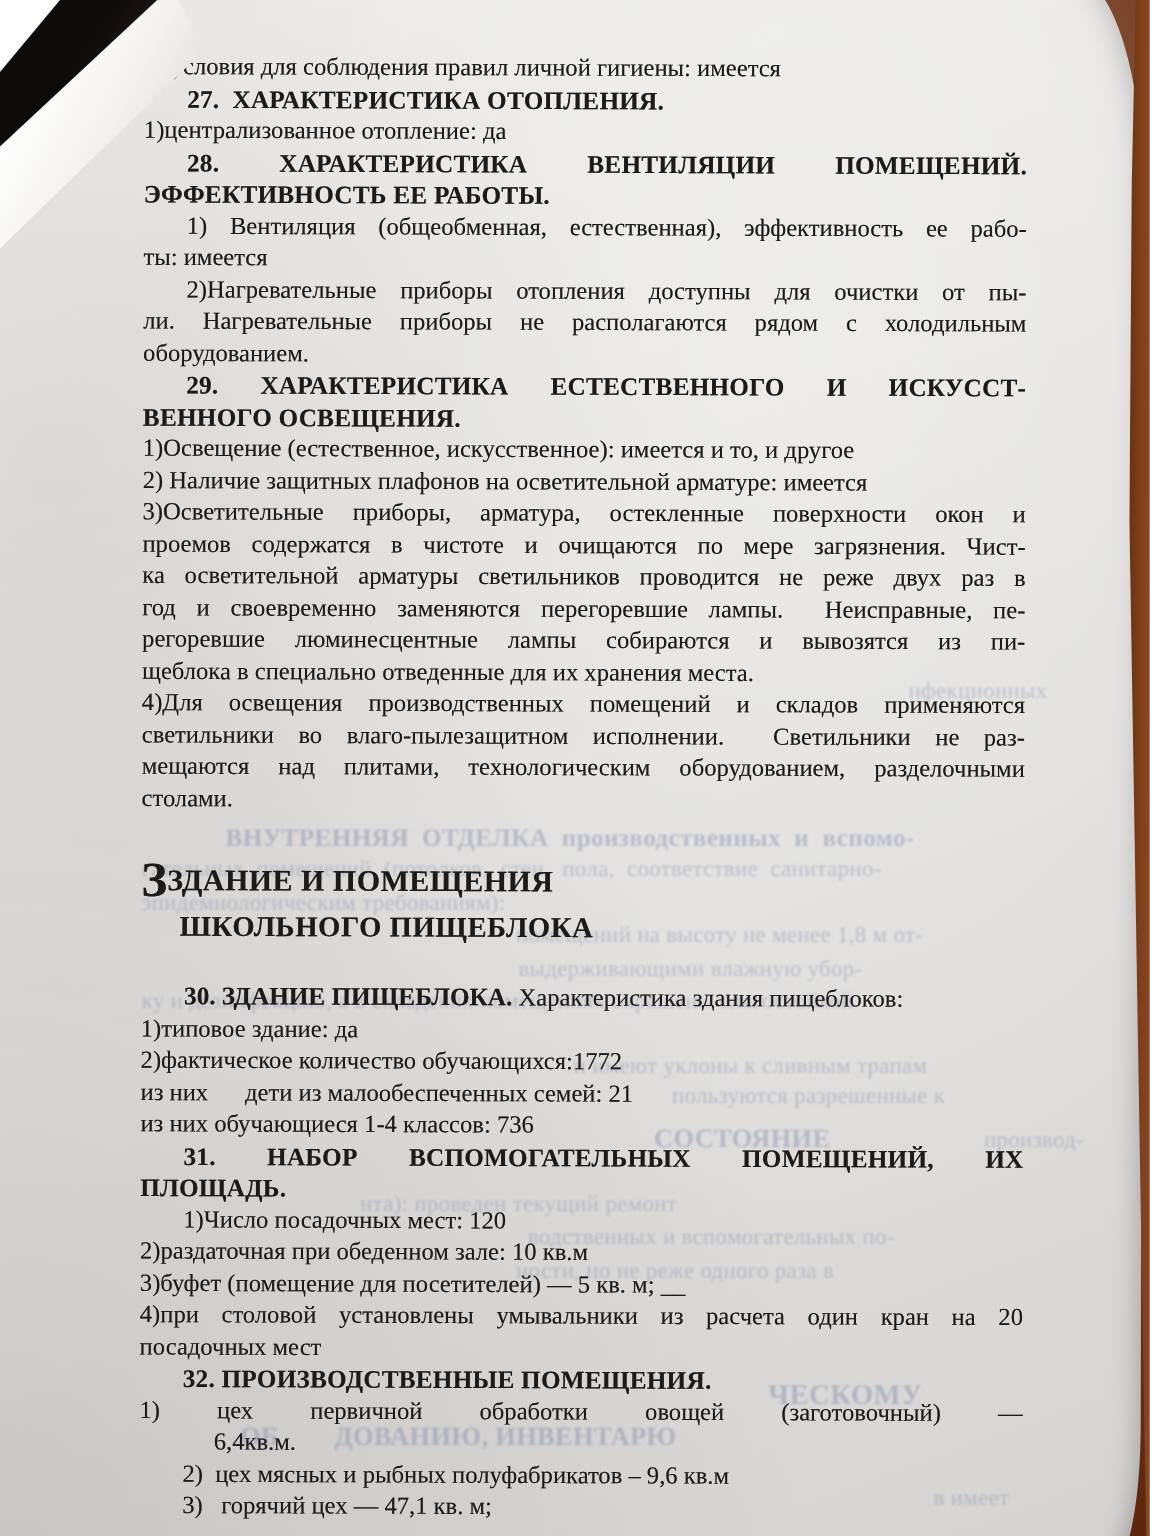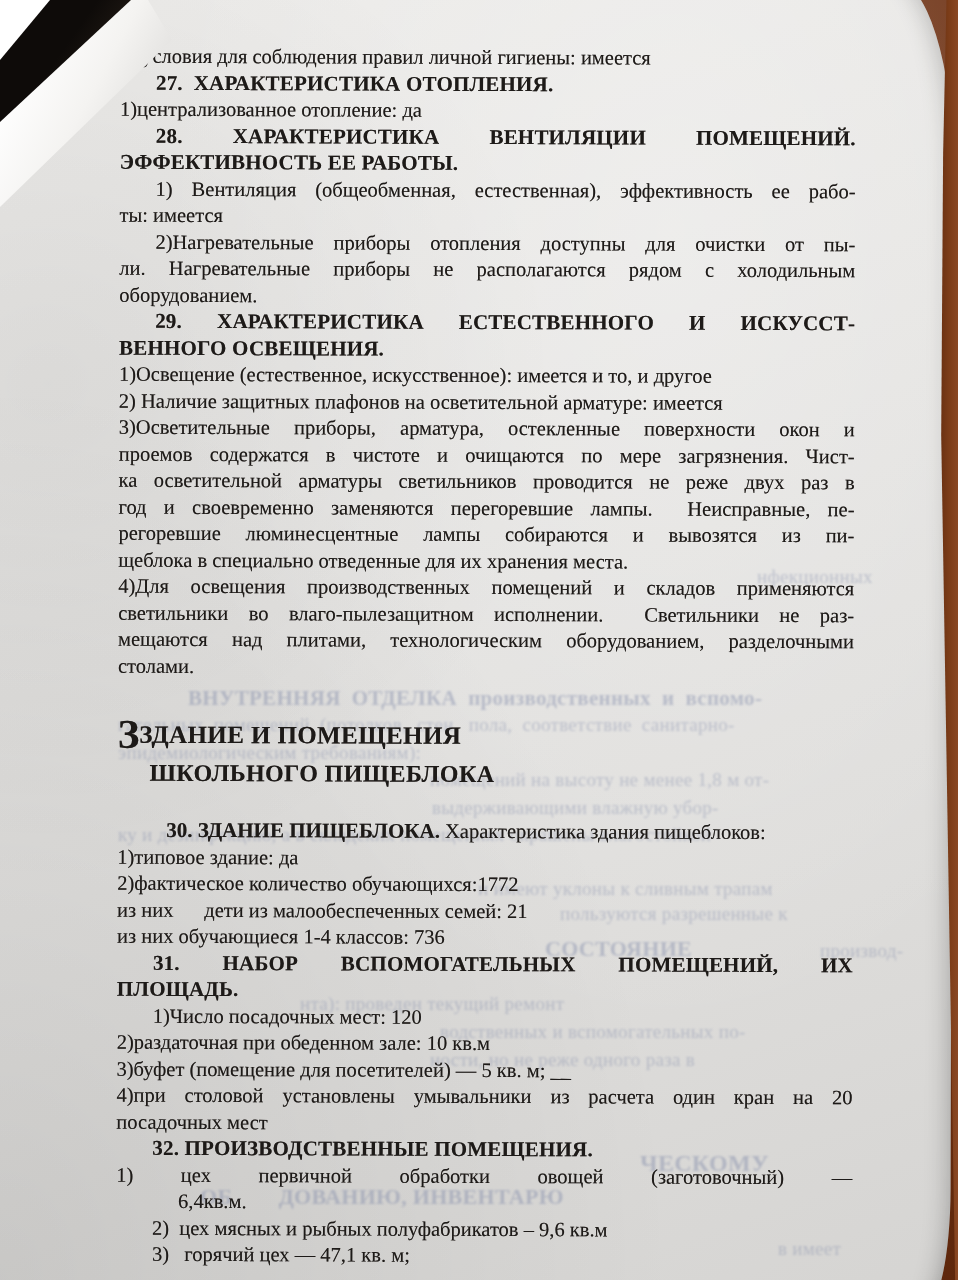--- a/index.html
+++ b/index.html
@@ -48,21 +48,21 @@
     text-align:justify;text-align-last:left;
     text-shadow:0 0 .4px rgba(40,35,30,.55);
   }
   .line.j{text-align-last:justify;}
   .line.h{font-weight:bold;font-size:21px;letter-spacing:.2px;}
   .line.i1{padding-left:36px;}
   .line.i2{padding-left:62px;}
   .line.sec{font-size:25px;font-weight:bold;margin-top:38px;line-height:36px;letter-spacing:.4px;}
   .line.sec .cap{font-size:41px;line-height:30px;vertical-align:-5px;letter-spacing:0;}
   .line.sec2{font-size:24px;font-weight:bold;padding-left:32px;line-height:40px;margin-bottom:24px;letter-spacing:.4px;}
-  .line.lead .bold{font-weight:bold;font-size:21px;margin-left:13px;}
+  .line.lead .bold{font-weight:bold;font-size:21px;}
   #ghost{position:absolute;left:0;top:0;width:958px;height:1280px;z-index:3;pointer-events:none;}
   .ghost-line{
     position:absolute;color:#7b85a6;opacity:.38;filter:blur(1.1px);
     white-space:pre;letter-spacing:.3px;
   }
   .ghost-line.gb{font-weight:bold;opacity:.42;}
 </style>
 </head>
 <body>
 

